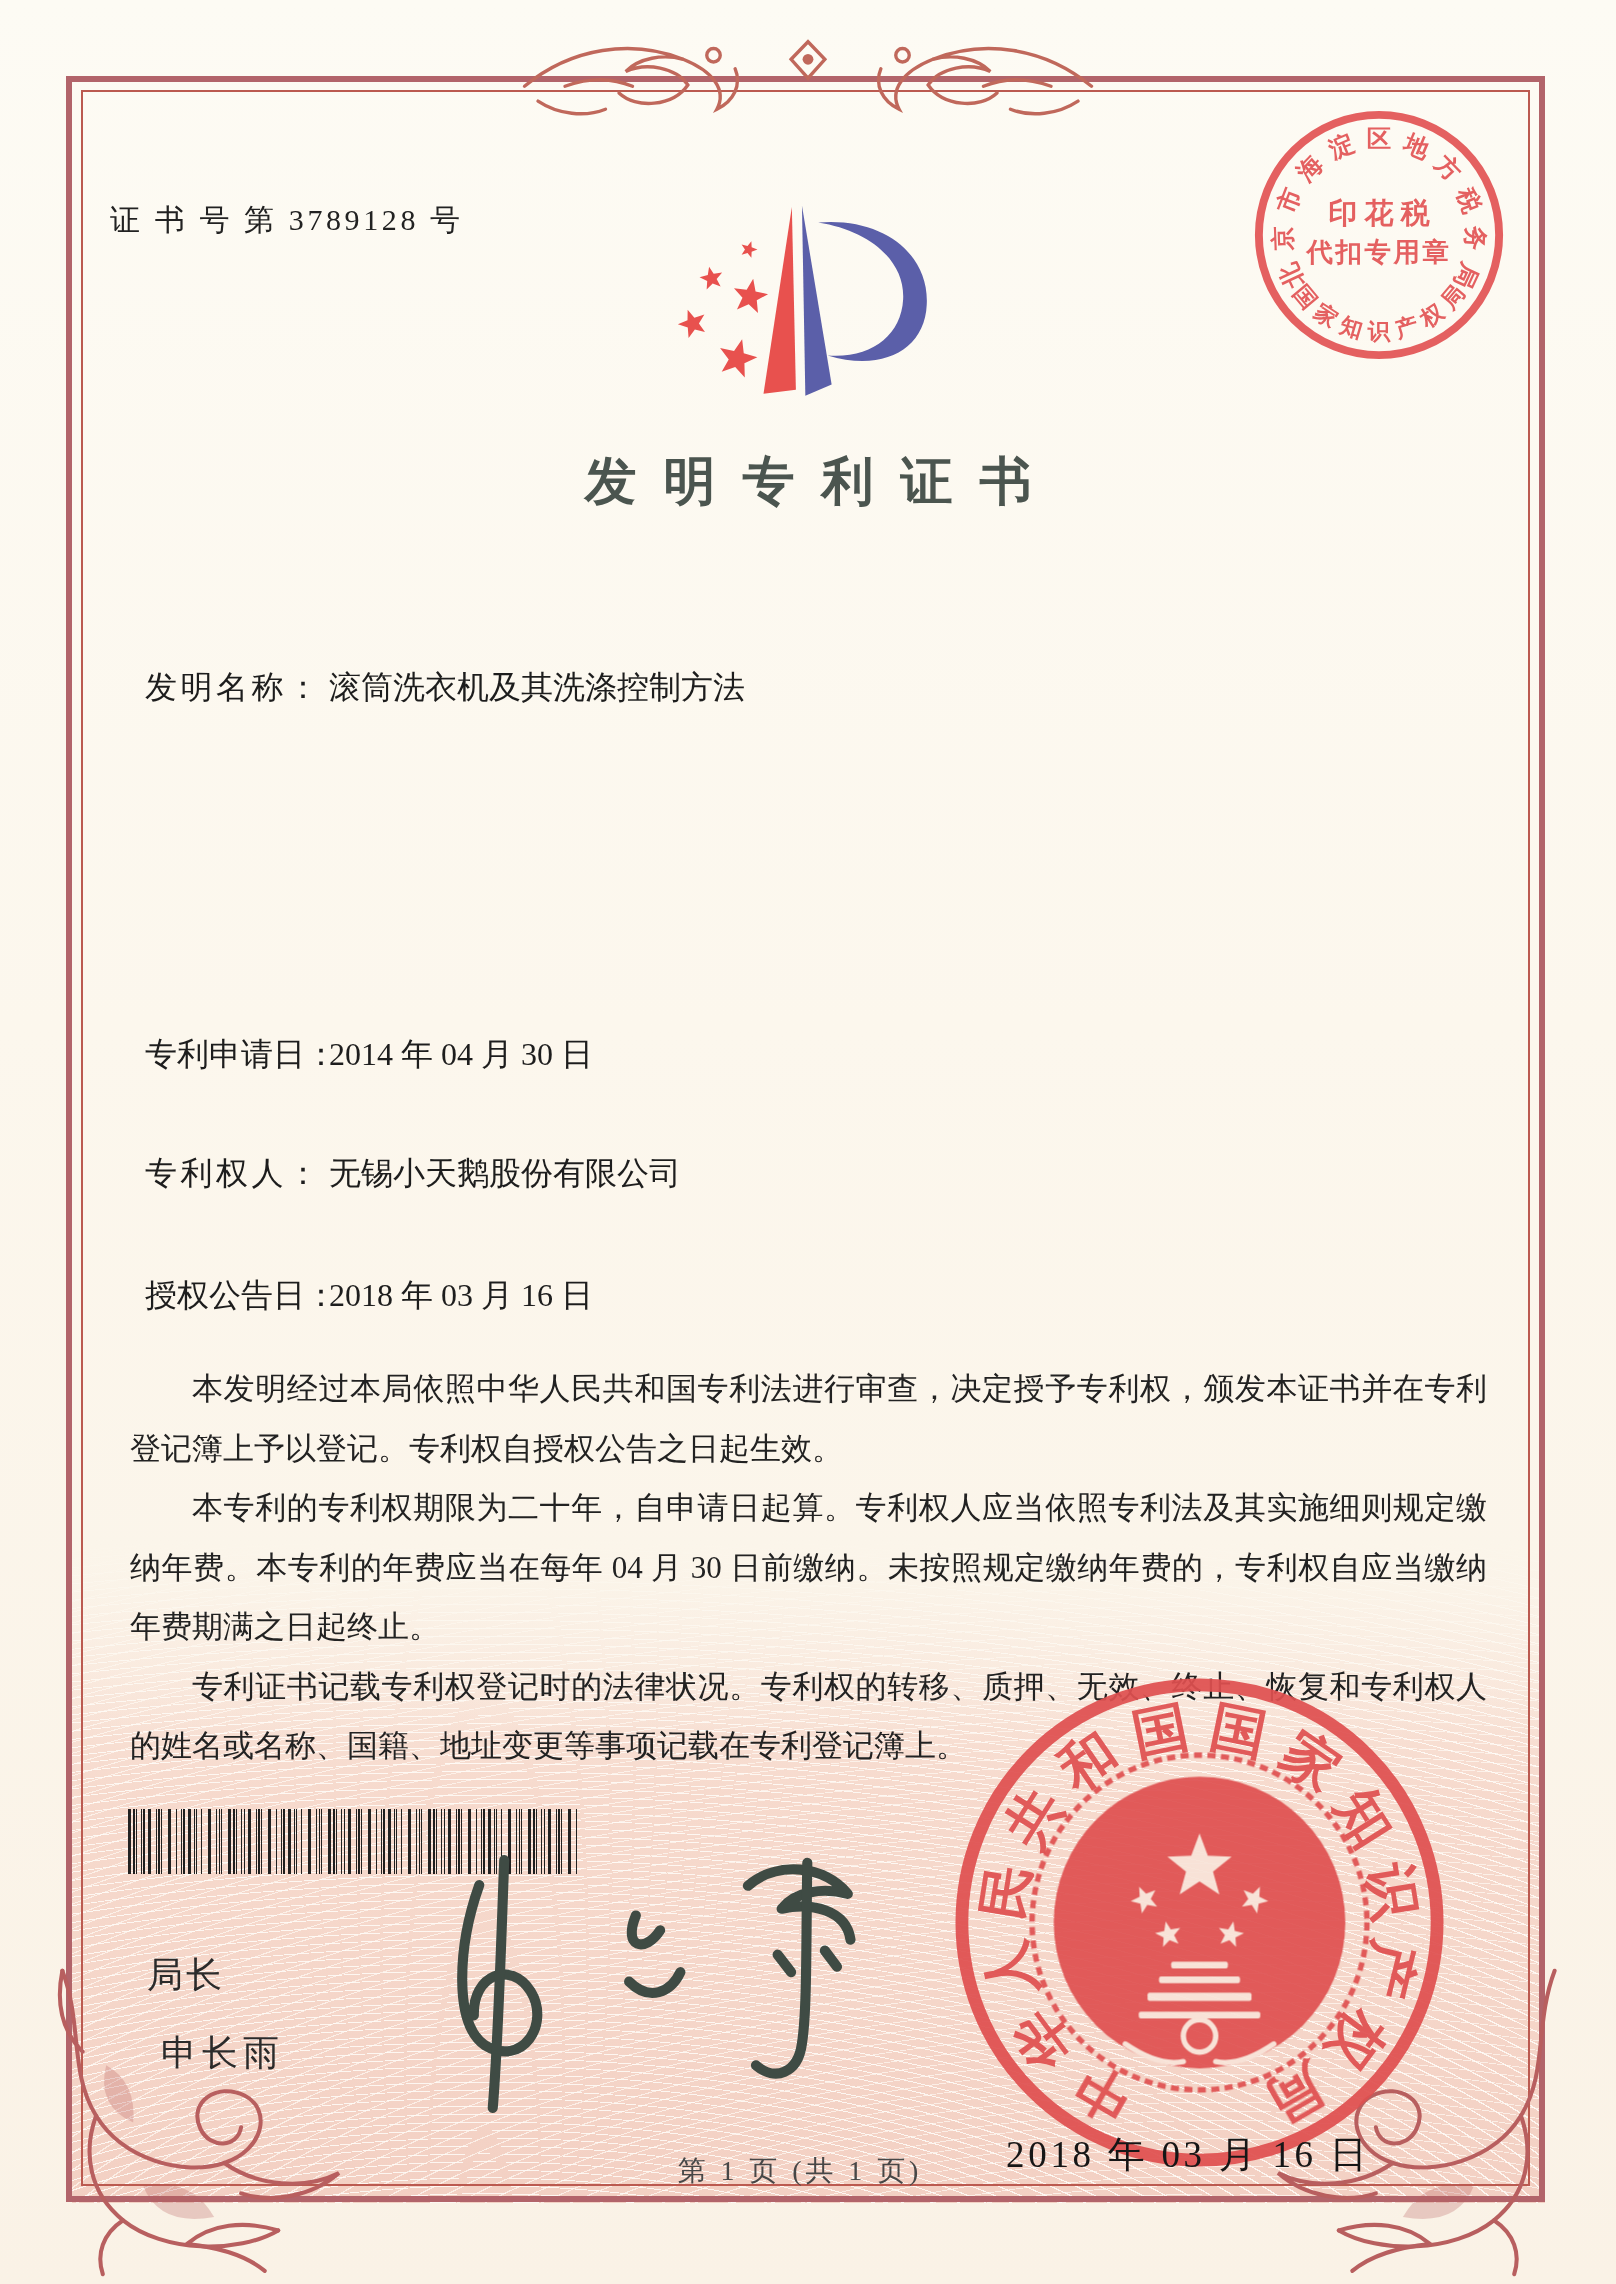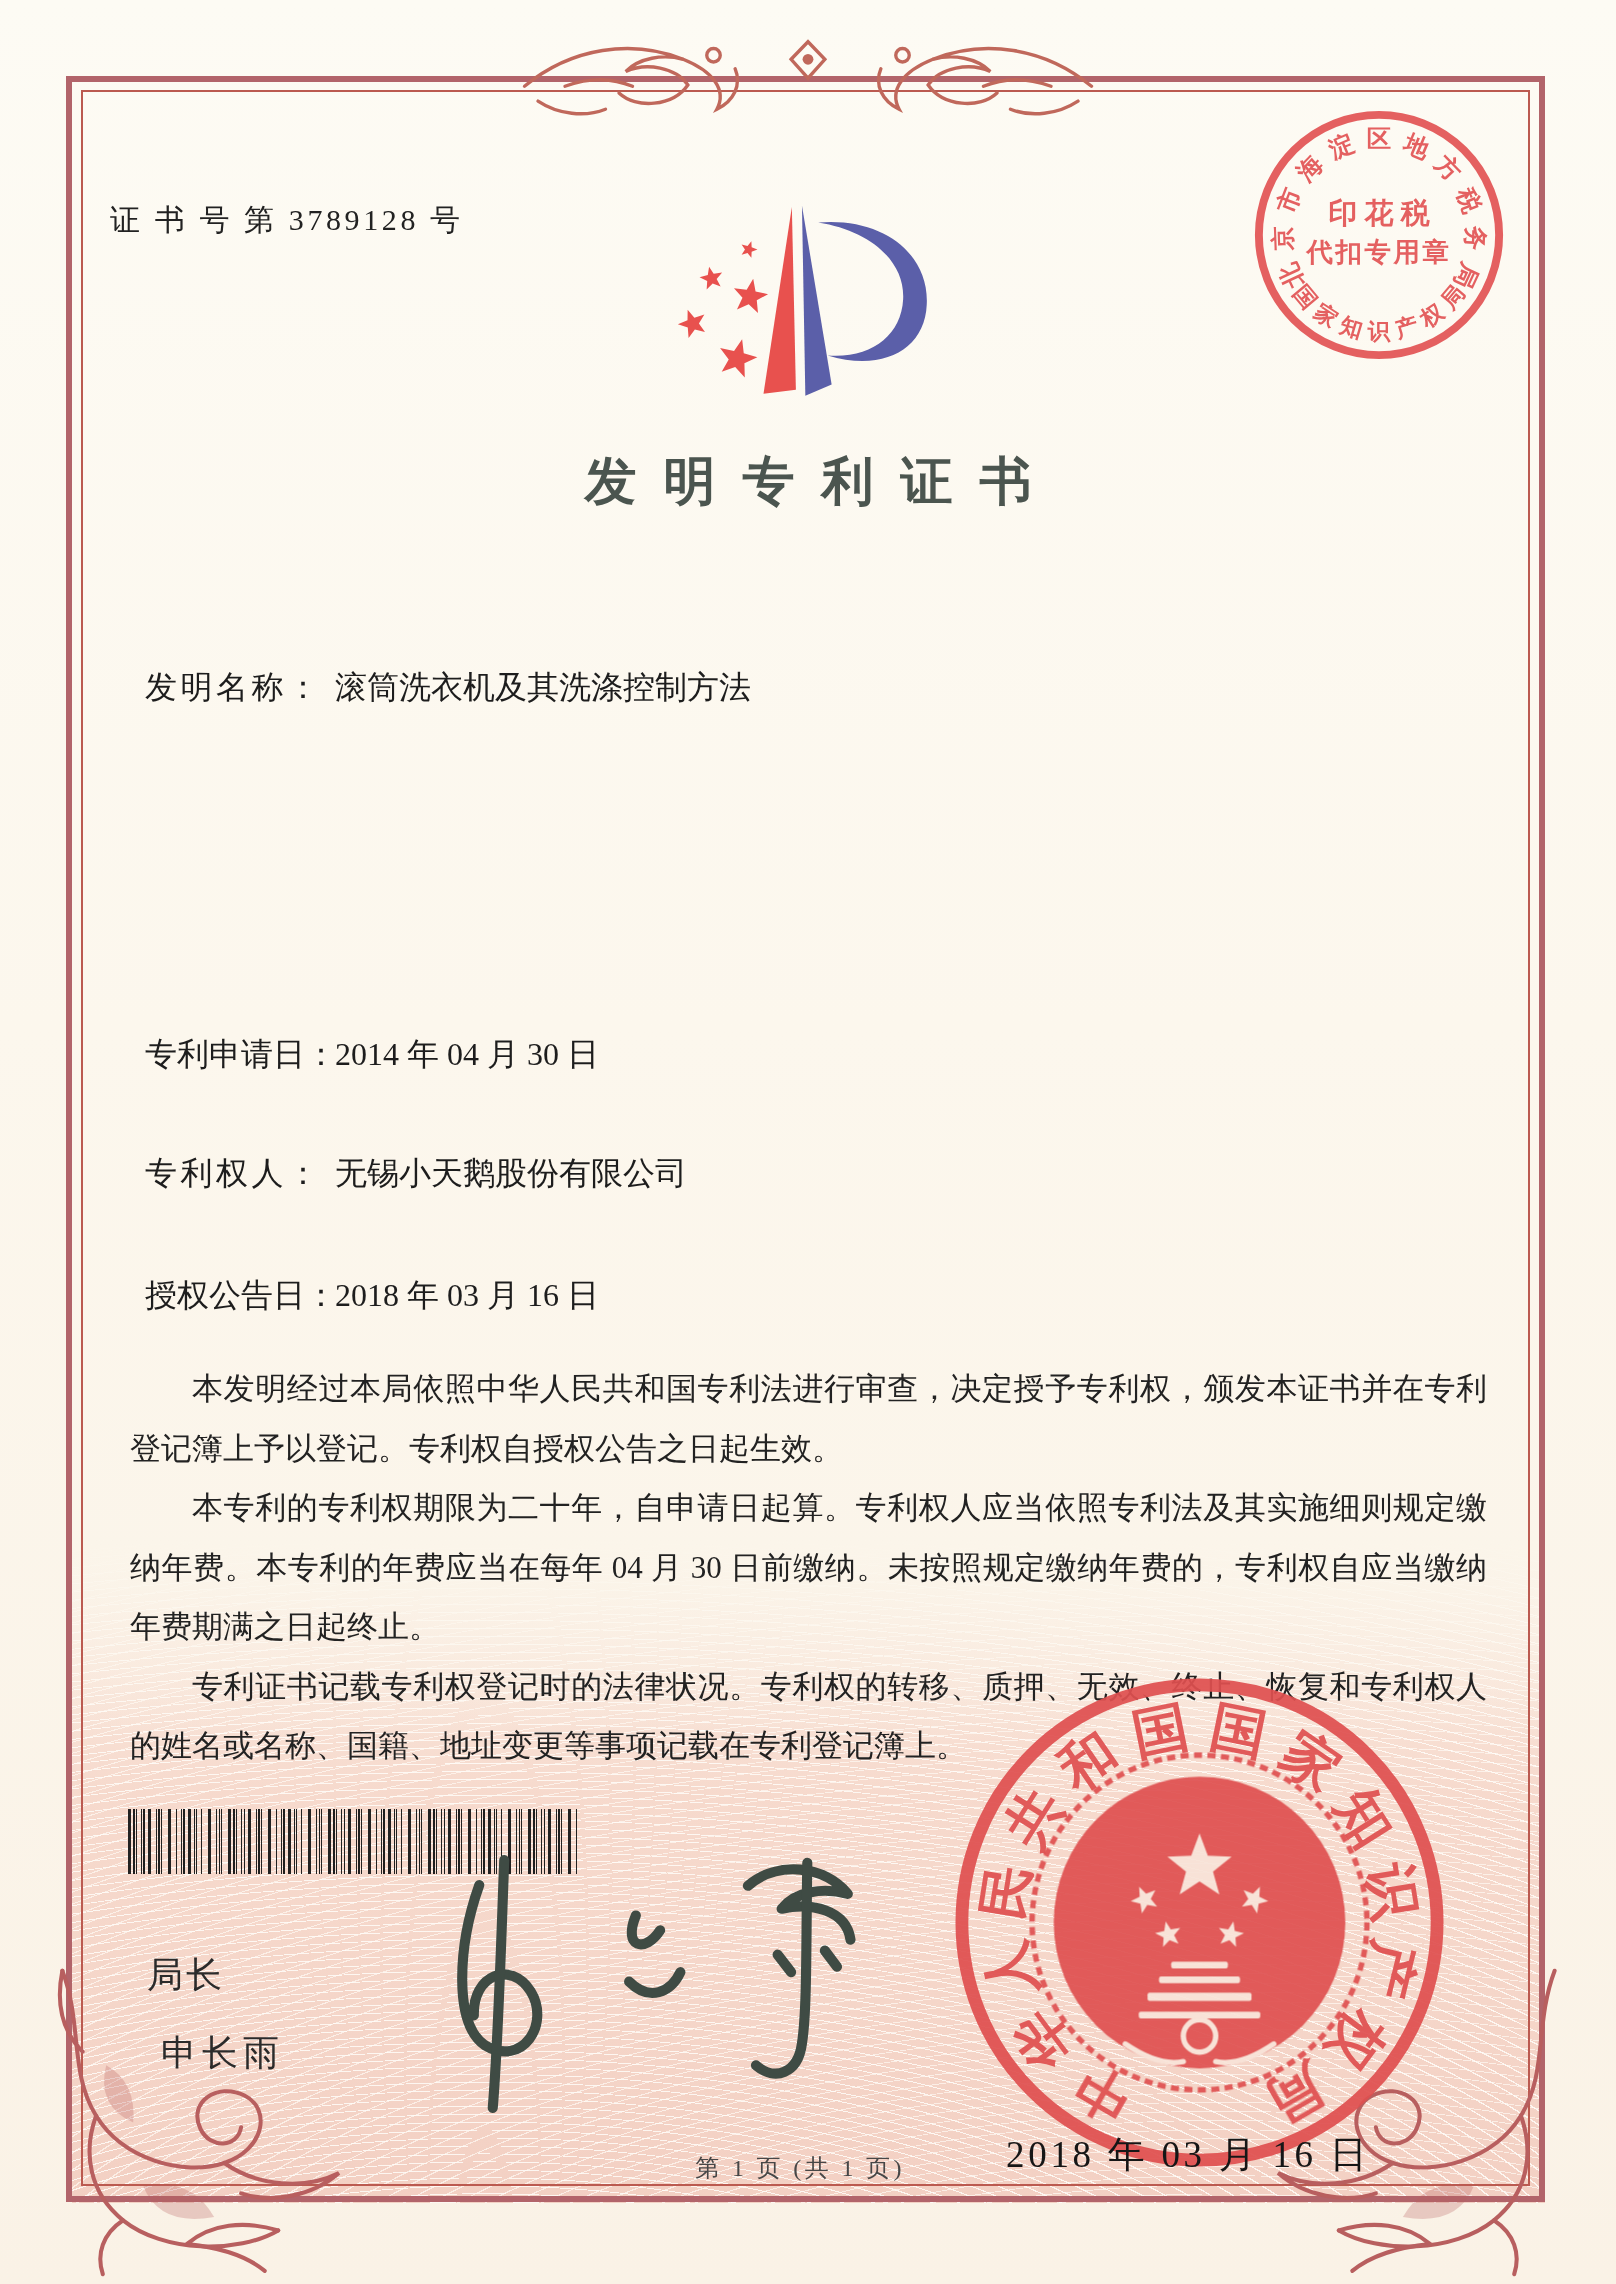--- a/index.html
+++ b/index.html
@@ -19,32 +19,32 @@
     border:6px solid #b2646a;z-index:1;}
   .frame-inner{position:absolute;left:81px;top:90px;width:1449px;height:2096px;box-sizing:border-box;
     border:2px solid #bb5a50;z-index:1;}
   .orn{position:absolute;z-index:2;}
   .txt{position:absolute;z-index:3;}
   .certno{left:110px;top:200px;font-size:30px;letter-spacing:.12em;color:#222;}
   .title{left:0;right:0;top:447px;text-align:center;font-size:52px;font-weight:bold;
          letter-spacing:.52em;text-indent:.52em;color:#4b554f;}
   .frow{left:145px;font-size:32px;white-space:nowrap;color:#1d1d1d;}
   .flabel{display:inline-block;width:174px;text-align:justify;text-align-last:justify;}
-  .fvalue{margin-left:16px;}
+  .fvalue{margin-left:10px;}
   .paras{left:130px;top:1359px;width:1357px;font-size:31px;line-height:1.92;
          text-align:justify;color:#222;}
   .paras p{margin:0;text-indent:2em;}
   .barcode{position:absolute;left:128px;top:1809px;width:453px;height:65px;z-index:3;
     background-image:
       repeating-linear-gradient(90deg,#222 0 3.4px,transparent 3.4px 8px,#222 8px 9.4px,transparent 9.4px 13px,#222 13px 14px,transparent 14px 20px),
       repeating-linear-gradient(90deg,transparent 0 4.7px,#1e1e1e 4.7px 6.7px,transparent 6.7px 15.5px,#1e1e1e 15.5px 17px,transparent 17px 25px);}
   .rolelabel{left:147px;top:1951px;font-size:36px;color:#2b2b2b;letter-spacing:.08em;}
   .signname{left:147px;top:2029px;font-size:36px;color:#2b2b2b;letter-spacing:.14em;margin-left:14px;}
   .sealdate{left:1006px;top:2130px;font-size:37px;letter-spacing:.1em;color:#161616;z-index:4;}
-  .footer{left:0;right:16px;top:2152px;text-align:center;font-size:24px;letter-spacing:.14em;color:#474747;}
+  .footer{left:0;right:16px;top:2152px;text-align:center;font-size:28px;letter-spacing:.14em;color:#474747;}
   svg{display:block;}
 </style>
 </head>
 <body>
 
 <div id="page">
 
   <div class="waves"></div>
   <div class="wavefade"></div>
   <div class="frame-outer"></div>

